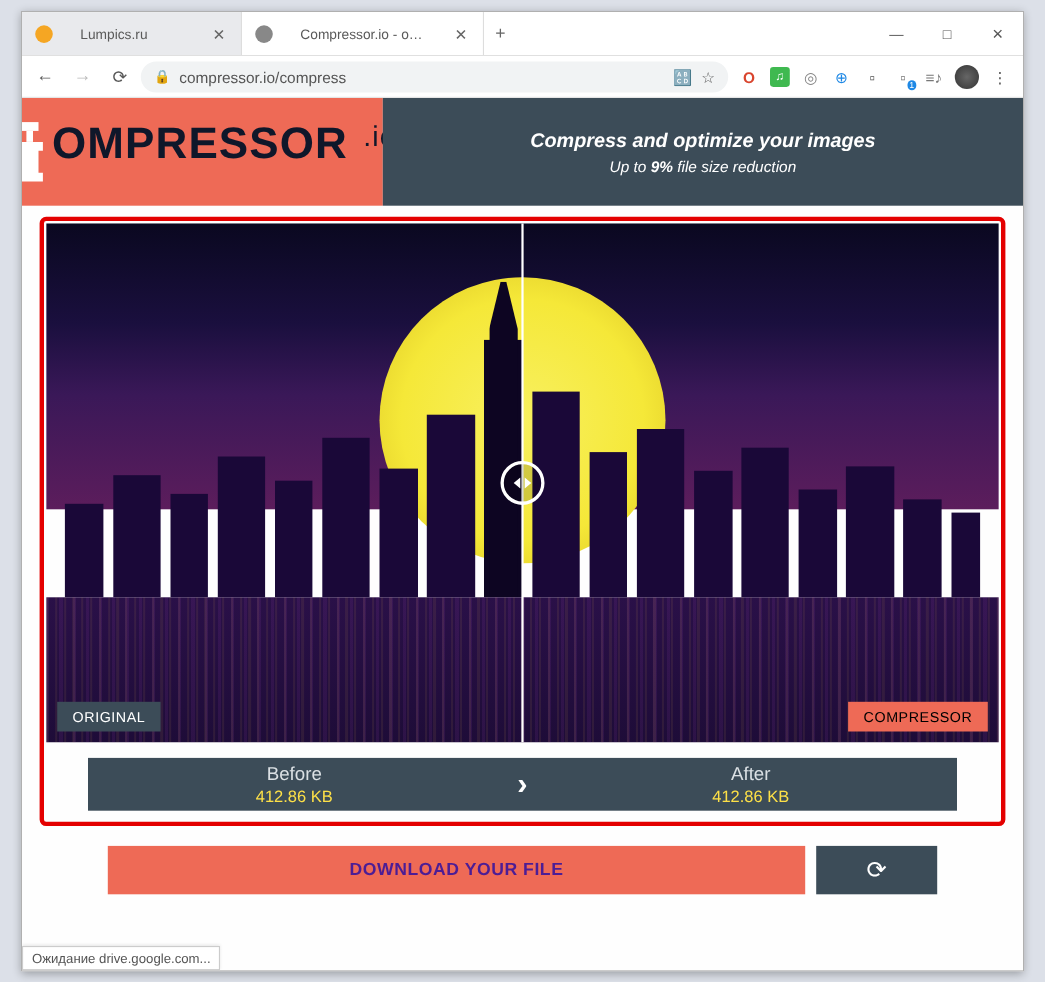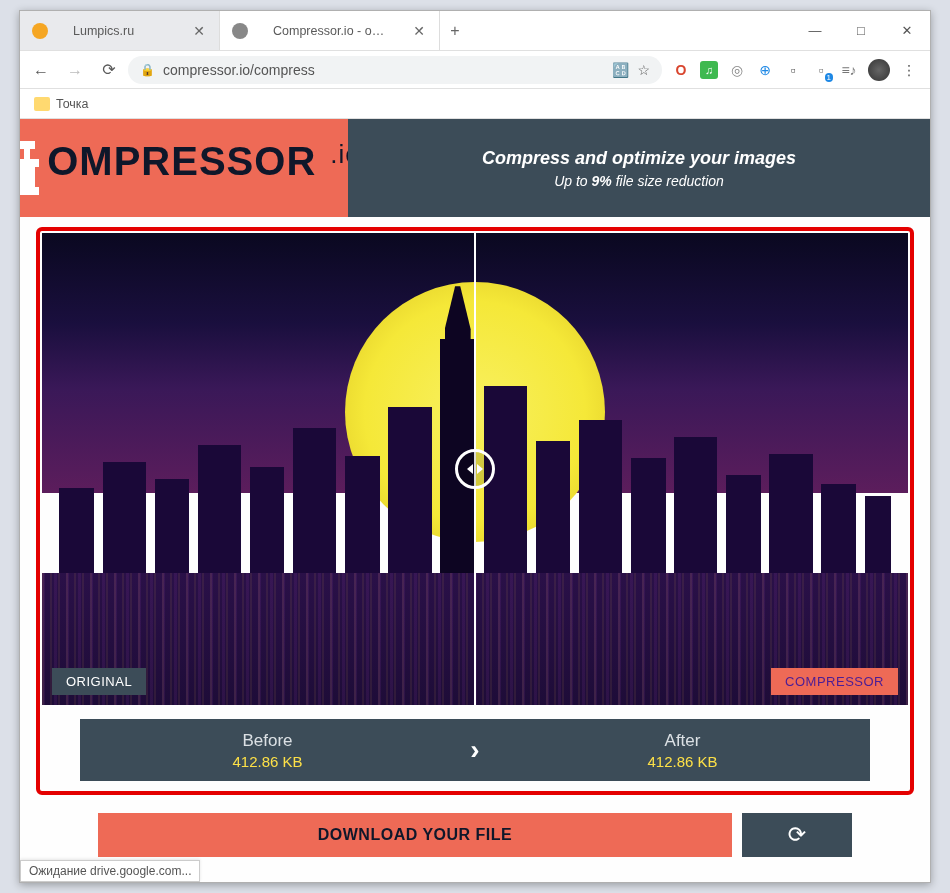--- a/index.html
+++ b/index.html
@@ -51,30 +51,30 @@
 .buildings { position: absolute; bottom: 28%; left: 0; right: 0; height: 45%; }
 .bld { position: absolute; bottom: 0; background: #1a0838; }
 .water { position: absolute; bottom: 0; left: 0; right: 0; height: 28%; background: linear-gradient(180deg, #2a1048 0%, #1e0c38 100%); }
 
 .divider-line { position: absolute; top: 0; bottom: 0; left: 50%; width: 2px; background: #fff; transform: translateX(-50%); }
 .divider-handle { position: absolute; top: 50%; left: 50%; transform: translate(-50%, -50%); width: 40px; height: 40px; border: 3px solid #fff; border-radius: 50%; display: flex; align-items: center; justify-content: center; background: rgba(0,0,0,0.15); }
 .divider-handle::before { content: ''; position: absolute; left: 9px; width: 0; height: 0; border-top: 5px solid transparent; border-bottom: 5px solid transparent; border-right: 6px solid #fff; }
 .divider-handle::after { content: ''; position: absolute; right: 9px; width: 0; height: 0; border-top: 5px solid transparent; border-bottom: 5px solid transparent; border-left: 6px solid #fff; }
 
 .label-original { position: absolute; bottom: 10px; left: 10px; background: #3c4c58; color: #fff; padding: 6px 14px; font-size: 13px; letter-spacing: 0.5px; text-align: center; }
-.label-compressor { position: absolute; bottom: 10px; right: 10px; background: #ee6a56; color: #4c1d95; padding: 6px 14px; font-size: 13px; letter-spacing: 0.5px; }
-
-.size-bar { height: 62px; margin: 14px 38px 8px 38px; background: #3c4c58; display: flex; align-items: center; color: #dbe0e4; }
+.label-compressor { position: absolute; bottom: 10px; right: 10px; background: #ee6a56; color: #000000; padding: 6px 14px; font-size: 13px; letter-spacing: 0.5px; }
+
+.size-bar { height: 48px; margin: 14px 38px 8px 38px; background: #3c4c58; display: flex; align-items: center; color: #dbe0e4; }
 .size-half { flex: 1; display: flex; flex-direction: column; align-items: center; gap: 2px; }
 .size-label { font-size: 17px; }
 .size-value { font-size: 15px; color: #fde047; }
 .size-arrow { width: 40px; display: flex; align-items: center; justify-content: center; font-size: 28px; color: #fff; font-weight: bold; }
 
 .dl-row { display: flex; margin: 18px 78px 0 78px; height: 44px; gap: 10px; }
-.dl-btn { flex: 1; background: #ee6a56; color: #0f172a; display: flex; align-items: center; justify-content: center; font-size: 16px; font-weight: bold; letter-spacing: 0.5px; }
+.dl-btn { flex: 1; background: #ee6a56; color: #4c1d95; display: flex; align-items: center; justify-content: center; font-size: 16px; font-weight: bold; letter-spacing: 0.5px; }
 .dl-small { width: 110px; background: #3c4c58; color: #fff; display: flex; align-items: center; justify-content: center; font-size: 22px; }
 
 .statusbar { position: absolute; bottom: 0; left: 0; background: #fff; border: 1px solid #ccc; padding: 3px 8px; font-size: 12px; color: #555; box-shadow: 0 -1px 3px rgba(0,0,0,0.1); }
 </style>
 </head>
 <body>
 
 <div class="window">
 
   <div class="titlebar">
@@ -112,24 +112,20 @@
       <div class="ext-icon" style="color:#888">◎</div>
       <div class="ext-icon" style="color:#1e88e5">⊕</div>
       <div class="ext-icon" style="color:#555">▫</div>
       <div class="ext-icon" style="color:#777;position:relative">▫<span style="position:absolute;bottom:-3px;right:-3px;background:#1e88e5;color:#fff;font-size:8px;border-radius:6px;padding:0 2px">1</span></div>
       <div class="ext-icon" style="color:#777">≡♪</div>
       <div class="ext-icon" style="width:22px;height:22px;border-radius:50%;background:radial-gradient(circle,#666,#333)"></div>
       <div class="ext-icon" style="color:#555">⋮</div>
     </div>
   </div>
 
-  <div class="bookmarks">
-    <div class="bm-folder"></div>
-    <span>Точка</span>
-  </div>
 
   <div class="page">
 
     <div class="header-row">
       <div class="logo-box">
         <div class="logo-text">
           <svg width="40" height="58" viewBox="0 0 40 58">
             <rect x="12" y="2" width="16" height="8" fill="#fff"></rect>
             <rect x="17" y="10" width="6" height="10" fill="#fff"></rect>
             <path d="M 8 20 L 32 20 L 32 28 L 28 28 L 28 48 L 32 48 L 32 56 L 8 56 L 8 48 L 12 48 L 12 28 L 8 28 Z" fill="#fff"></path>

